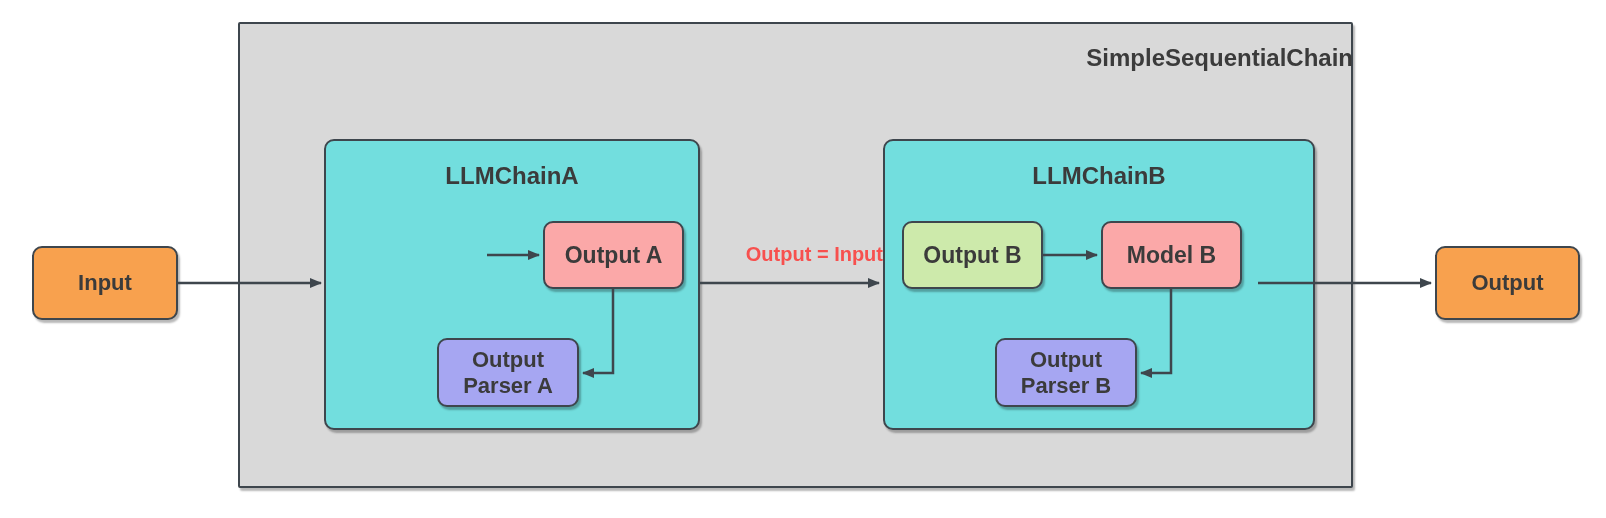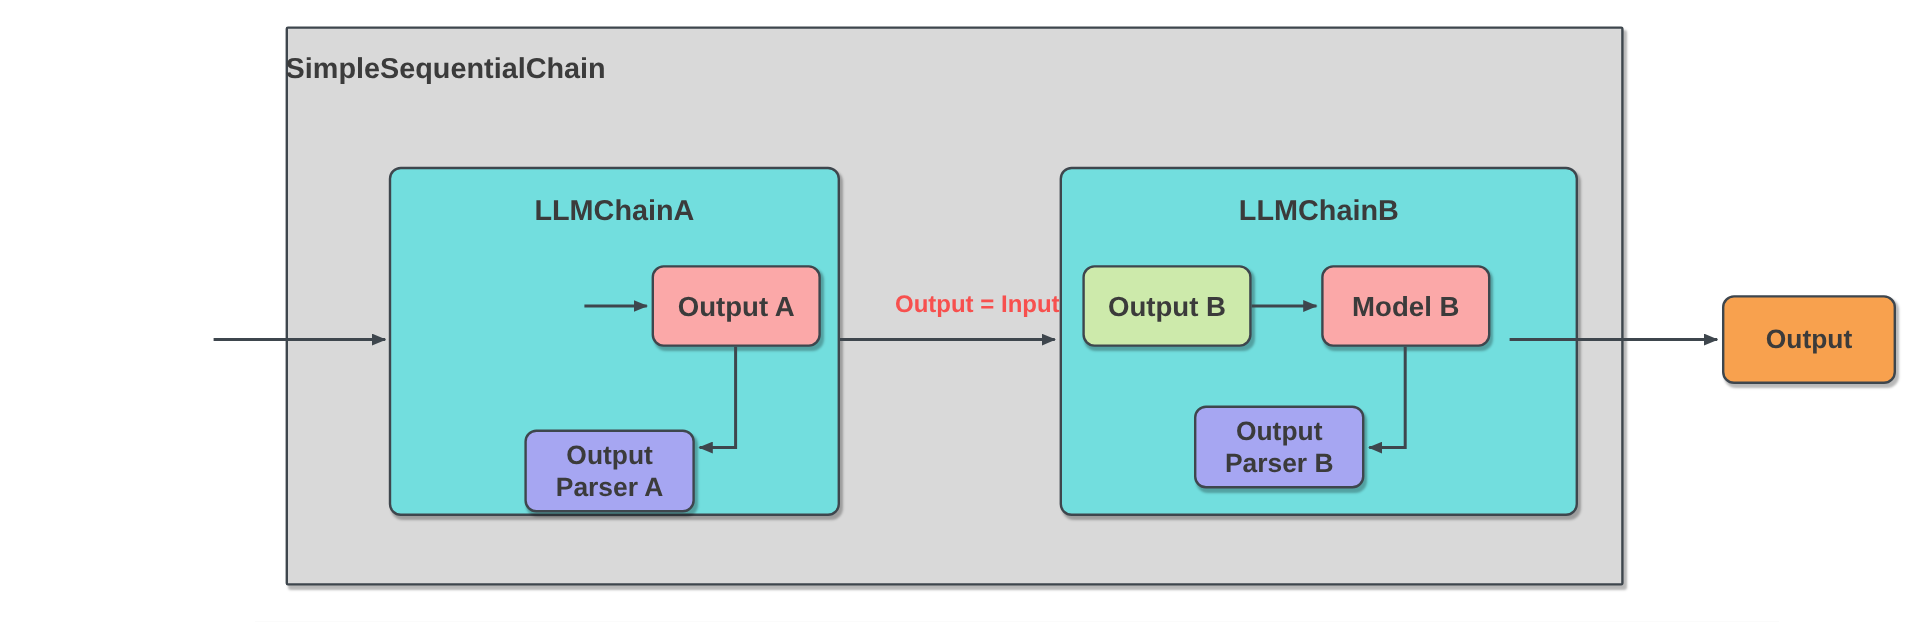--- a/index.html
+++ b/index.html
@@ -24,21 +24,21 @@
   .container-box {
     left: 238px; top: 22px;
     width: 1115px; height: 466px;
     background: #d9d9d9;
     border-radius: 2px;
   }
   .container-title {
     position: absolute;
     left: 238px; top: 44px;
     width: 1115px;
-    text-align: left;
+    text-align: right;
     font-size: 24px;
     font-weight: bold;
     color: #3b3b3b;
   }
   .chain-box {
     background: #72dede;
     border-radius: 10px;
     top: 139px;
     height: 291px;
   }
@@ -59,21 +59,21 @@
     justify-content: center;
     text-align: center;
     border-radius: 10px;
     font-size: 23px;
     font-weight: bold;
     color: #3b3b3b;
     line-height: 1.15;
   }
   .prompt-a { left: 346px; top: 221px; width: 141px; height: 68px; background: #cdeaab; }
   .model-a  { left: 543px; top: 221px; width: 141px; height: 68px; background: #fba8a8; }
-  .parser-a { left: 437px; top: 338px; width: 142px; height: 69px; background: #a6a6f2; font-size: 22px; padding: 0 14px; margin-top: 20px; }
+  .parser-a { left: 437px; top: 338px; width: 142px; height: 69px; background: #a6a6f2; font-size: 22px; padding: 0 14px; }
   .prompt-b { left: 902px; top: 221px; width: 141px; height: 68px; background: #cdeaab; }
   .model-b  { left: 1101px; top: 221px; width: 141px; height: 68px; background: #fba8a8; }
   .parser-b { left: 995px; top: 338px; width: 142px; height: 69px; background: #a6a6f2; font-size: 22px; padding: 0 14px; }
   .io-node {
     background: #f8a14e;
     border-radius: 10px;
     font-size: 22px;
   }
   .input-node  { left: 32px;   top: 246px; width: 146px; height: 74px; }
   .output-node { left: 1435px; top: 246px; width: 145px; height: 74px; }
@@ -107,20 +107,21 @@
   <div class="shape node model-a">Output A</div>
   <div class="shape node parser-a">Output Parser A</div>
 
   <div class="shape chain-box chain-b">
     <div class="chain-title">LLMChainB</div>
   </div>
   <div class="shape node prompt-b">Output B</div>
   <div class="shape node parser-b">Output Parser B</div>
   <div class="shape node model-b">Model B</div>
 
+  <div class="shape node io-node input-node">Input</div>
   <div class="shape node io-node output-node">Output</div>
 
   <div class="edge-label">Output = Input</div>
 
   <svg class="arrow-layer" viewBox="0 0 1606 518" xmlns="http://www.w3.org/2000/svg">
     <defs>
       <marker id="ah" markerWidth="12" markerHeight="10" refX="11" refY="5" orient="auto" markerUnits="userSpaceOnUse">
         <path d="M0,0 L12,5 L0,10 Z" fill="#3e464d"></path>
       </marker>
     </defs>

